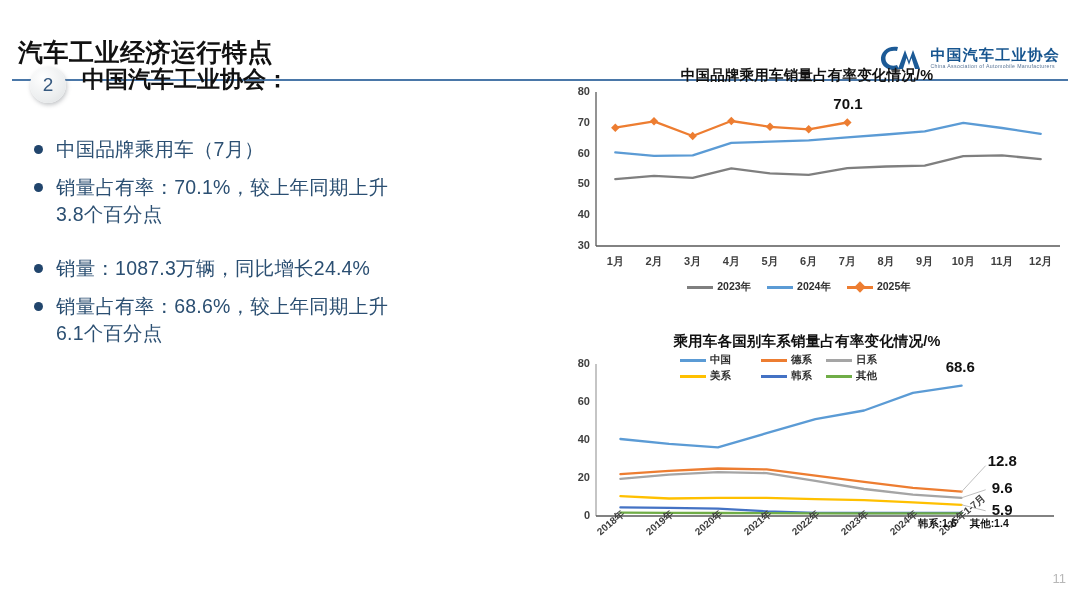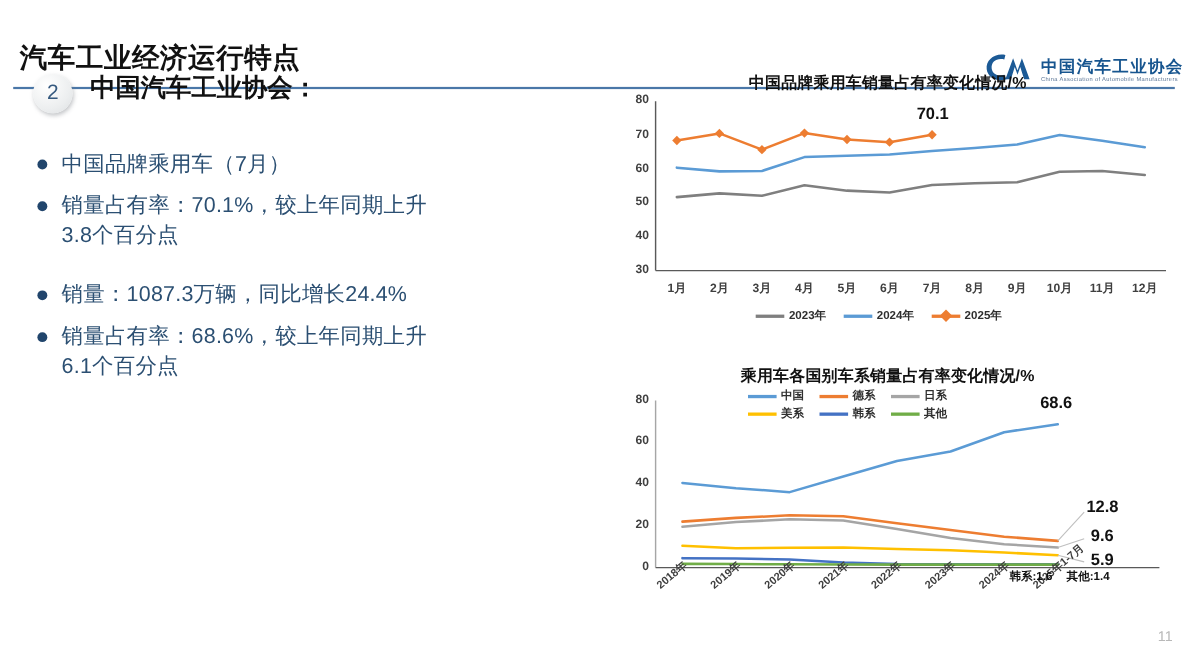--- a/index.html
+++ b/index.html
@@ -13,22 +13,22 @@
   #page-title {
     position:absolute; left:18px; top:4px;
     font-size:25px; font-weight:bold; color:#111111;
     letter-spacing:0.5px; white-space:nowrap;
   }
   #header-rule {
     position:absolute; left:12px; top:47px; width:1056px; height:2px;
     background:#4a77a8;
   }
   #logo-wrap {
-    position:absolute; right:4px; top:8px; height:36px;
-    display:flex; align-items:flex-end; gap:4px;
+    position:absolute; right:20px; top:8px; height:36px;
+    display:flex; align-items:center; gap:4px;
   }
   #logo-mark { width:48px; height:30px; flex:none; }
   #logo-text { display:flex; flex-direction:column; justify-content:center; }
   #logo-cn {
     font-size:15px; font-weight:bold; color:#17558f;
     letter-spacing:1.2px; line-height:1.05; white-space:nowrap;
   }
   #logo-en {
     font-size:5.2px; color:#5a7596; letter-spacing:0.35px;
     line-height:1.2; white-space:nowrap; margin-top:1px;
@@ -184,21 +184,21 @@
         <div class="legend-item">
           <span class="legend-swatch marked" style="background: rgb(237, 125, 49);"></span>
           <span class="legend-label">2025年</span>
         </div>
       </div>
   </div>
 
   <div class="chart-card" style="height:280px;">
     <div class="chart-title" style="padding-top:12px;">乘用车各国别车系销量占有率变化情况/%</div>
     <div class="legend" id="legend2" style="left:146px; top:33px;">
-        <div class="legend-item" style="margin-right: 0px;">
+        <div class="legend-item" style="margin-right: 16px;">
           <span class="legend-swatch" style="background: rgb(91, 155, 213);"></span>
           <span class="legend-label">中国</span>
         </div>
         <div class="legend-item" style="margin-right: 0px;">
           <span class="legend-swatch" style="background: rgb(237, 125, 49);"></span>
           <span class="legend-label">德系</span>
         </div>
         <div class="legend-item" style="margin-right: 16px;">
           <span class="legend-swatch" style="background: rgb(165, 165, 165);"></span>
           <span class="legend-label">日系</span>

